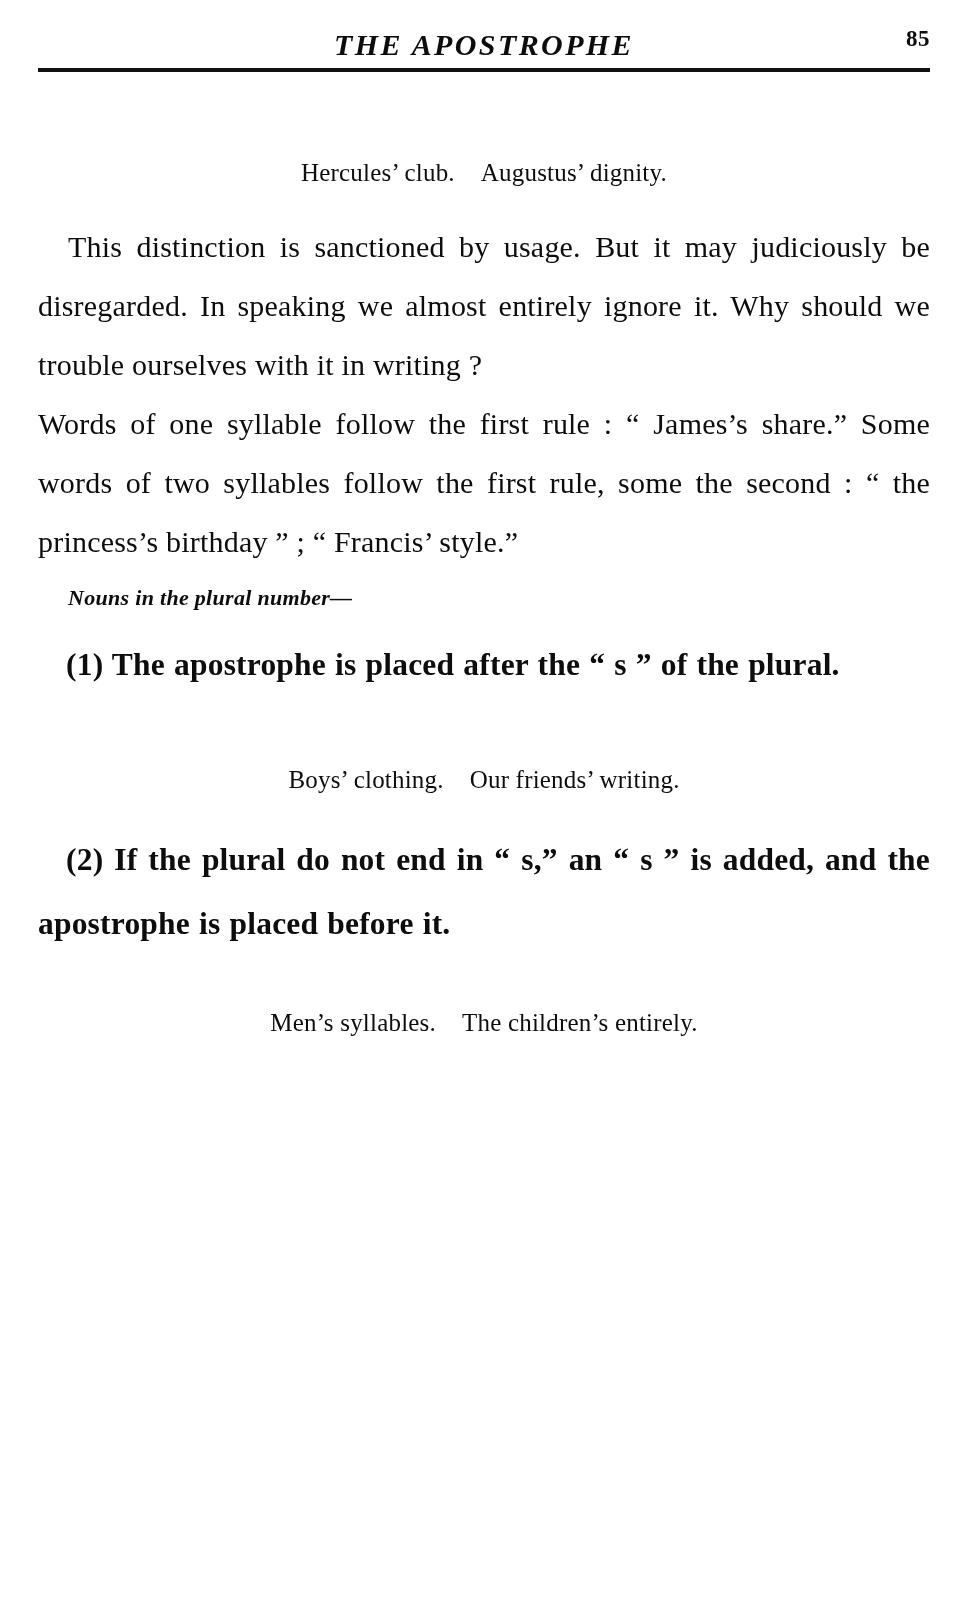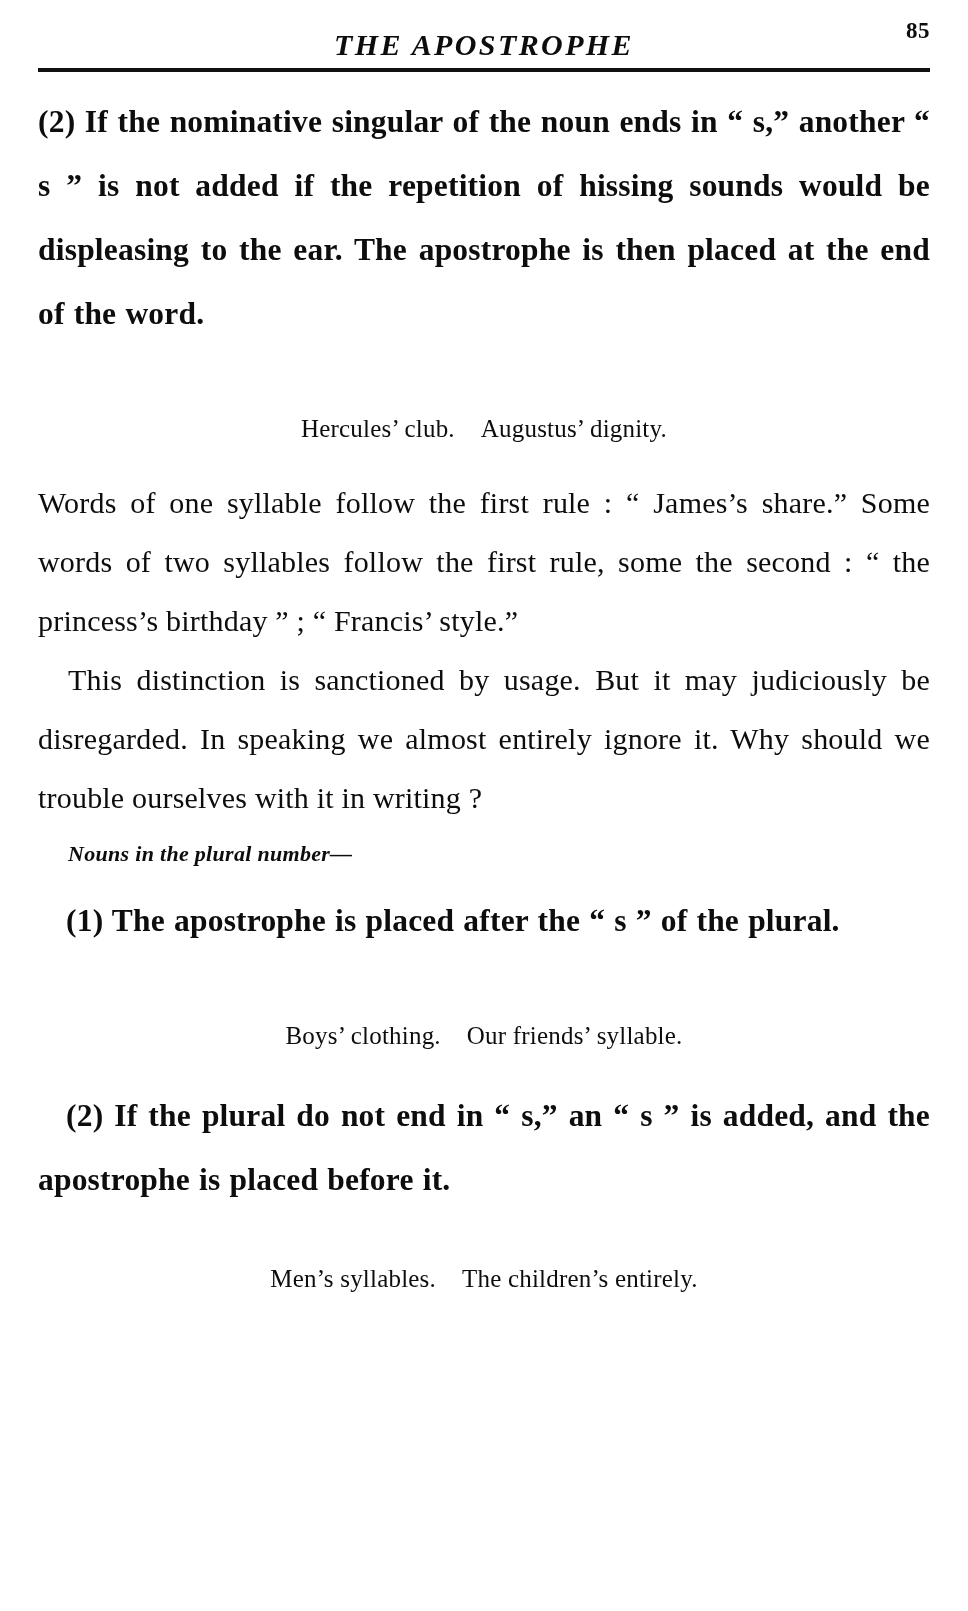--- a/index.html
+++ b/index.html
@@ -36,21 +36,21 @@
     font-family: "Liberation Serif", serif;
     font-weight: bold;
     font-style: italic;
     font-size: 30px;
     letter-spacing: 2.4px;
     white-space: nowrap;
   }
   .page-number {
     position: absolute;
     right: 0px;
-    top: 18px;
+    top: 26px;
     font-family: "Liberation Serif", serif;
     font-weight: bold;
     font-size: 23px;
     letter-spacing: 0.5px;
   }
   .rule {
     border-top: 4px solid #101010;
     margin: 6px 0 0 0;
     height: 0;
   }
@@ -128,46 +128,45 @@
 
   <div class="header">
     <span class="header-title">THE APOSTROPHE</span>
     <span class="page-number">85</span>
   </div>
 
   <div class="rule"></div>
 
   <div class="sp-18"></div>
 
-  <p class="rule-para">(2) If the nominative singular of the noun ends in “ s,” another “ s ” is not added if the repetition of hissing sounds would be displeasing to the ear.  The apostrophe is then placed at the end of the word.</p>
 
   <div class="sp-34"></div>
 
   <p class="example">
     <span>Hercules’ club.</span><span class="gap"></span><span>Augustus’ dignity.</span>
   </p>
 
   <div class="sp-30"></div>
 
+  <p class="body-para"><span class="indent"></span><span>This distinction is sanctioned by usage.  But it may judiciously be disregarded.  In speaking we almost entirely ignore it.  Why should we trouble ourselves with it in writing ?</span></p>
+
   <p class="body-para">Words of one syllable follow the first rule : “ James’s share.”  Some words of two syllables follow the first rule, some the second : “ the princess’s birthday ” ; “ Francis’ style.”</p>
-
-  <p class="body-para"><span class="indent"></span><span>This distinction is sanctioned by usage.  But it may judiciously be disregarded.  In speaking we almost entirely ignore it.  Why should we trouble ourselves with it in writing ?</span></p>
 
   <div class="sp-14"></div>
 
   <p class="section-italic"><span class="indent"></span><span>Nouns in the plural number—</span></p>
 
   <div class="sp-22"></div>
 
   <p class="rule-para"><span class="indent"></span><span>(1) The apostrophe is placed after the “ s ” of the plural.</span></p>
 
   <div class="sp-34"></div>
 
   <p class="example">
-    <span>Boys’ clothing.</span><span class="gap"></span><span>Our friends’ syllable.</span>
+    <span>Boys’ clothing.</span><span class="gap"></span><span>Our friends’ writing.</span>
   </p>
 
   <div class="sp-34"></div>
 
   <p class="rule-para"><span class="indent"></span><span>(2) If the plural do not end in “ s,” an “ s ” is added, and the apostrophe is placed before it.</span></p>
 
   <div class="sp-18"></div>
 
   <p class="example">
     <span>Men’s syllables.</span><span class="gap"></span><span>The children’s entirely.</span>

